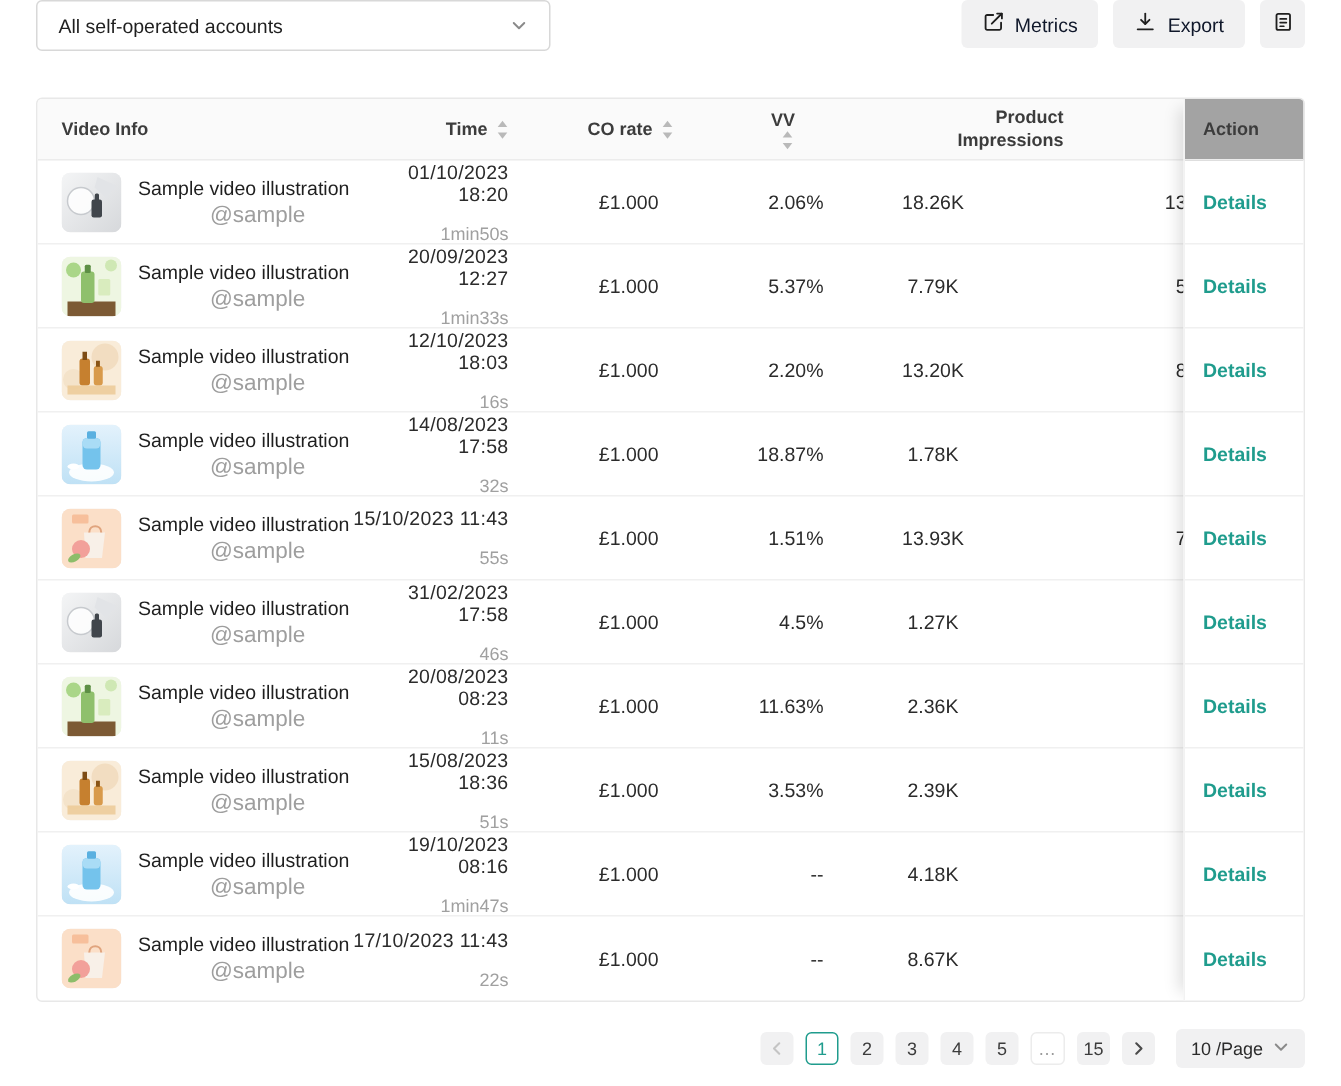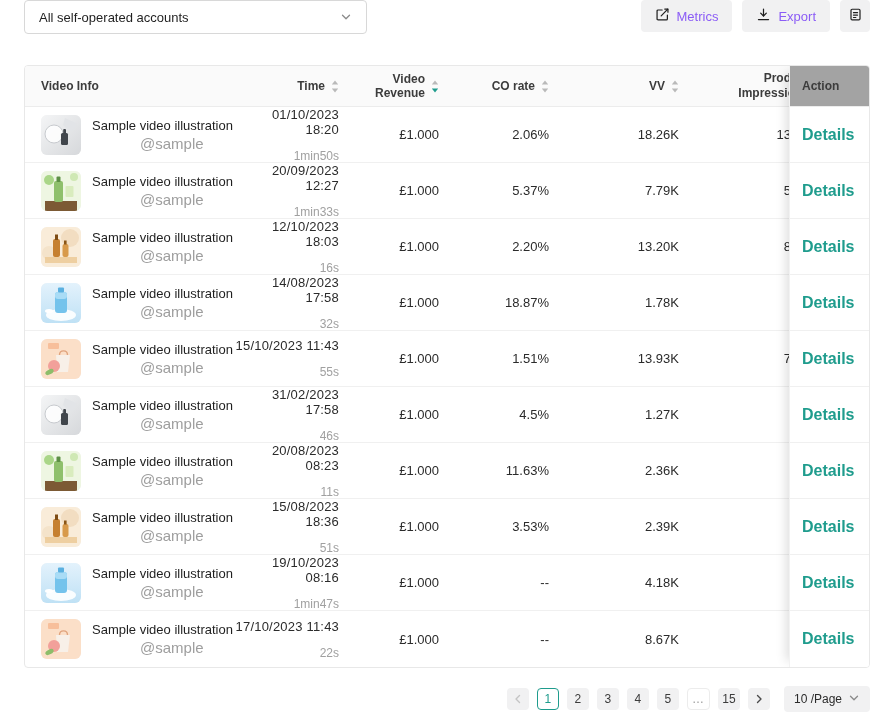--- a/index.html
+++ b/index.html
@@ -9,38 +9,38 @@
   
   .topbar { display:flex; justify-content:space-between; align-items:flex-start;
     padding:0 24px 0 24px; height:55px; }
   .acct-select { width:343px; height:34px; border:1px solid #d8d8d8; border-radius:4px;
     display:flex; align-items:center; justify-content:space-between; padding:0 14px;
     font-size:13px; background:#fff; cursor:pointer; }
   .acct-select .chev { display:flex; align-items:center; }
   .btn-group { display:flex; gap:10px; align-items:center; }
   .btn { height:32px; background:#f1f1f2; border:none; border-radius:4px; display:flex;
     align-items:center; gap:7px; padding:0 14px; font-size:13px; font-weight:500;
-    color:#8b5cf6; cursor:pointer; font-family:inherit; }
+    color:#0f172a; cursor:pointer; font-family:inherit; }
   .btn.icon-only { width:30px; padding:0; justify-content:center; }
 
   
   .tablewrap { position:relative; margin:10px 24px 0 24px; border:1px solid #e8e8e8;
     border-radius:4px; height:603px; overflow:hidden; background:#fff; }
   .scrollarea { width:766px; overflow:hidden; height:100%; }
   .grid { width:800px; }
   .th-row { display:flex; height:41px; background:#fafafa; border-bottom:1px solid #ececec;
     align-items:center; }
   .th { font-size:12px; font-weight:600; color:#3c3c3c; display:flex; align-items:center; }
   .tr { display:flex; height:56px; align-items:center; border-bottom:1px solid #f0f0f0; }
   .grid .tr:last-child { border-bottom:none; }
   .c1 { width:210px; padding-left:16px; display:flex; align-items:center; gap:11px; }
   .c2 { width:120px; justify-content:flex-end; padding-right:16px; text-align:right; }
   .c3 { width:100px; justify-content:flex-end; padding-right:16px; text-align:right; }
   .c4 { width:110px; justify-content:flex-end; padding-right:16px; text-align:right; }
-  .c5 { width:130px; justify-content:flex-end; padding-right:16px; text-align:right; }
+  .c5 { width:130px; justify-content:flex-end; padding-right:16px; text-align:right;flex-direction:column; }
   .c6 { width:130px; justify-content:flex-end; padding-right:16px; text-align:right; }
   .td.c6 { padding-right:34px; }
   .th.c6 span { line-height:1.25; white-space:normal; }
   .td { font-size:13px; color:#2b2b2b; display:flex; align-items:center; }
   .td.stack { flex-direction:column; align-items:flex-end; justify-content:center; gap:12px; }
   .sort { display:inline-flex; flex-direction:column; margin-left:6px; line-height:0; }
   .sort svg { display:block; }
   .sort .up, .sort .down { fill:#b9b9b9; }
   .sort.desc-active .down { fill:var(--accent); }
 
@@ -55,21 +55,21 @@
 
   
   .action-col { position:absolute; top:0; right:0; bottom:0; width:80px; background:#fff;
     box-shadow:-9px 0 10px -6px rgba(0,0,0,.13); border-left:1px solid #f2f2f2; }
   .action-head { height:41px; background:#a3a3a3; border-bottom:1px solid #ececec;
     display:flex; align-items:center; padding-left:12px; font-size:12px; font-weight:600;
     color:#3c3c3c; }
   .action-cell { height:56px; display:flex; align-items:center; padding-left:12px;
     border-bottom:1px solid #f0f0f0; }
   .action-col .action-cell:last-child { border-bottom:none; }
-  .details { color:var(--accent); font-size:16px; font-weight:600; cursor:pointer; }
+  .details { color:var(--accent); font-size:13px; font-weight:600; cursor:pointer; }
 
   
   .pager { display:flex; justify-content:flex-end; align-items:center; gap:8px;
     padding:18px 24px 0 0; }
   .pbtn { min-width:22px; height:22px; border-radius:4px; background:#f1f1f2; border:none;
     font-size:12px; color:#3c3c3c; display:flex; align-items:center; justify-content:center;
     cursor:pointer; font-family:inherit; padding:0 4px; }
   .pbtn.current { background:#fff; border:1px solid var(--accent); color:var(--accent); }
   .pbtn.dots { background:#fff; border:1px solid #ececec; color:#9a9a9a; letter-spacing:1px; }
   .pbtn.nav svg { display:block; }
@@ -119,29 +119,20 @@
 <div class="tablewrap">
   <div class="scrollarea">
     <div class="grid">
       <div class="th-row">
         <div class="th c1">
           <span>Video Info</span>
         </div>
         <div class="th c2">
           <span>Time</span>
           <span class="sort">
-              <svg width="8" height="13" viewBox="0 0 8 13">
-                <path class="up" d="M4 0.5 7.2 4.6H0.8Z"></path>
-                <path class="down" d="M4 12.5 7.2 8.4H0.8Z"></path>
-              </svg>
-            </span>
-        </div>
-        <div class="th c3">
-          <span>Video Revenue</span>
-          <span class="sort desc-active">
               <svg width="8" height="13" viewBox="0 0 8 13">
                 <path class="up" d="M4 0.5 7.2 4.6H0.8Z"></path>
                 <path class="down" d="M4 12.5 7.2 8.4H0.8Z"></path>
               </svg>
             </span>
         </div>
         <div class="th c4">
           <span>CO rate</span>
           <span class="sort">
               <svg width="8" height="13" viewBox="0 0 8 13">

